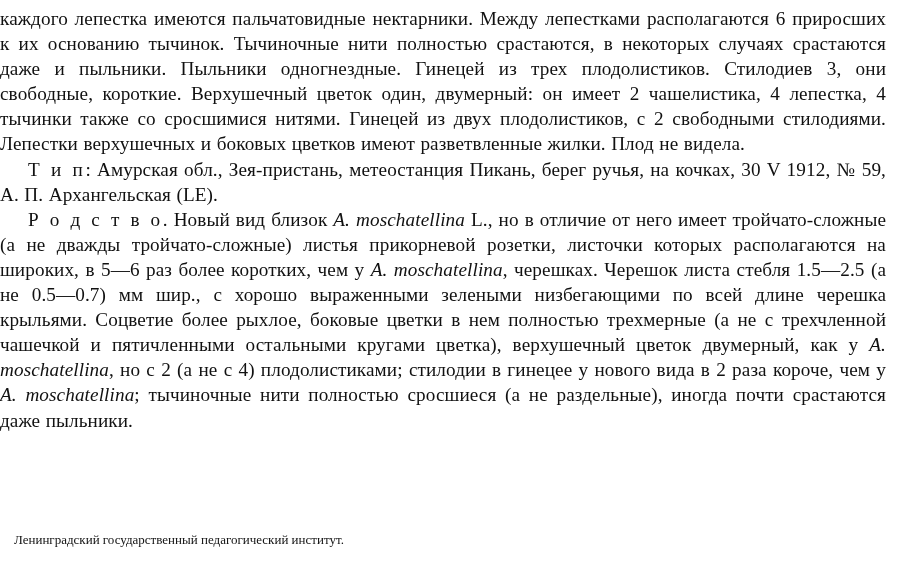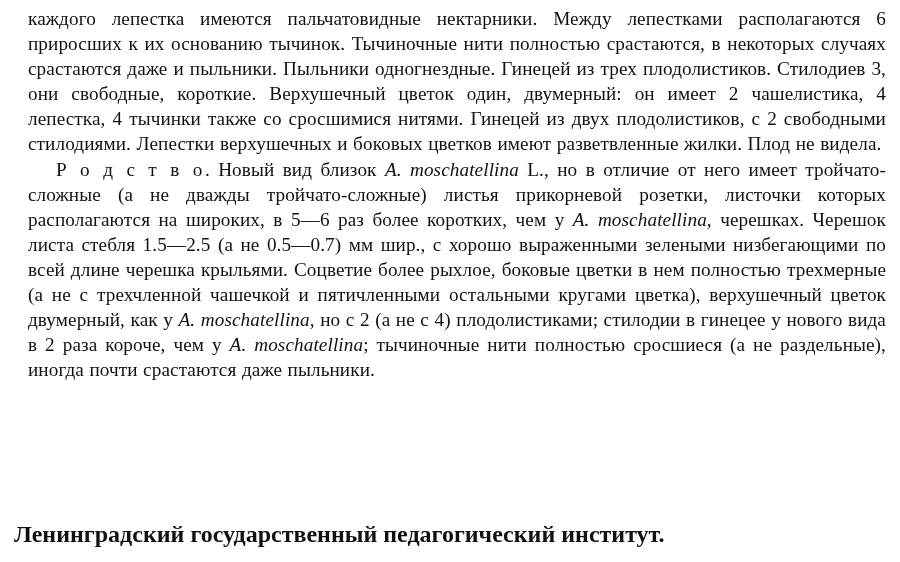--- a/index.html
+++ b/index.html
@@ -11,21 +11,21 @@
     width: 900px;
     height: 562px;
     overflow: hidden;
     font-family: "Liberation Serif", serif;
     color: #111111;
   }
   .page {
     position: relative;
     width: 900px;
     height: 562px;
-    padding: 6px 14px 0 28px;
+    padding: 6px 14px 0 0;
     box-sizing: border-box;
   }
   .para {
     font-size: 19.2px;
     line-height: 25.1px;
     text-align: justify;
     text-justify: inter-word;
     margin: 0;
     letter-spacing: 0.1px;
     word-spacing: 0.6px;
@@ -41,33 +41,33 @@
     letter-spacing: 2.6px;
   }
   .footer {
     position: absolute;
     left: 14px;
     right: 14px;
     bottom: 14px;
     display: flex;
     justify-content: space-between;
     align-items: center;
-    font-size: 24px;
-    font-weight: bold;
+    font-size: 13px;
   }
   .footer .left { text-align: left; }
   .footer .right { text-align: right; }
 </style>
 </head>
 <body>
 
 <div class="page">
 
   <div id="paragraphs">
       <p class="para"><span>каждого лепестка имеются пальчатовидные нектарники. Между лепестками располагаются 6 приросших к их основанию тычинок. Тычиночные нити полностью срастаются, в некоторых случаях срастаются даже и пыльники. Пыльники одногнездные. Гинецей из трех плодолистиков. Стилодиев 3, они свободные, короткие. Верхушечный цветок один, двумерный: он имеет 2 чашелистика, 4 лепестка, 4 тычинки также со сросшимися нитями. Гинецей из двух плодолистиков, с 2 свободными стилодиями. Лепестки верхушечных и боковых цветков имеют разветвленные жилки. Плод не видела.</span></p>
+      <p class="para indent"><span class="spaced">Т и п</span><span>: Амурская обл., Зея-пристань, метеостанция Пикань, берег ручья, на кочках, 30 V  1912, № 59, А. П. Архангельская (LE).</span></p>
       <p class="para indent"><span class="spaced">Р о д с т в о</span><span>. Новый вид близок </span><span class="italic">A. moschatellina</span><span> L., но в отличие от него имеет тройчато-сложные (а не дважды тройчато-сложные) листья прикорневой розетки, листочки которых располагаются на широких, в 5—6 раз более коротких, чем у </span><span class="italic">A. moschatellina</span><span>, черешках. Черешок листа стебля 1.5—2.5 (а не 0.5—0.7) мм шир., с хорошо выраженными зелеными низбегающими по всей длине черешка крыльями. Соцветие более рыхлое, боковые цветки в нем полностью трехмерные (а не с трехчленной чашечкой и пятичленными остальными кругами цветка), верхушечный цветок двумерный, как у </span><span class="italic">A. moschatellina</span><span>, но с 2 (а не с 4) плодолистиками; стилодии в гинецее у нового вида в 2 раза короче, чем у </span><span class="italic">A. moschatellina</span><span>; тычиночные нити полностью сросшиеся (а не раздельные), иногда почти срастаются даже пыльники.</span></p>
     </div>
 
   <div class="footer">
     <div class="left">Ленинградский государственный педагогический институт.</div>
   </div>
 
 </div>
 
 </body></html>

